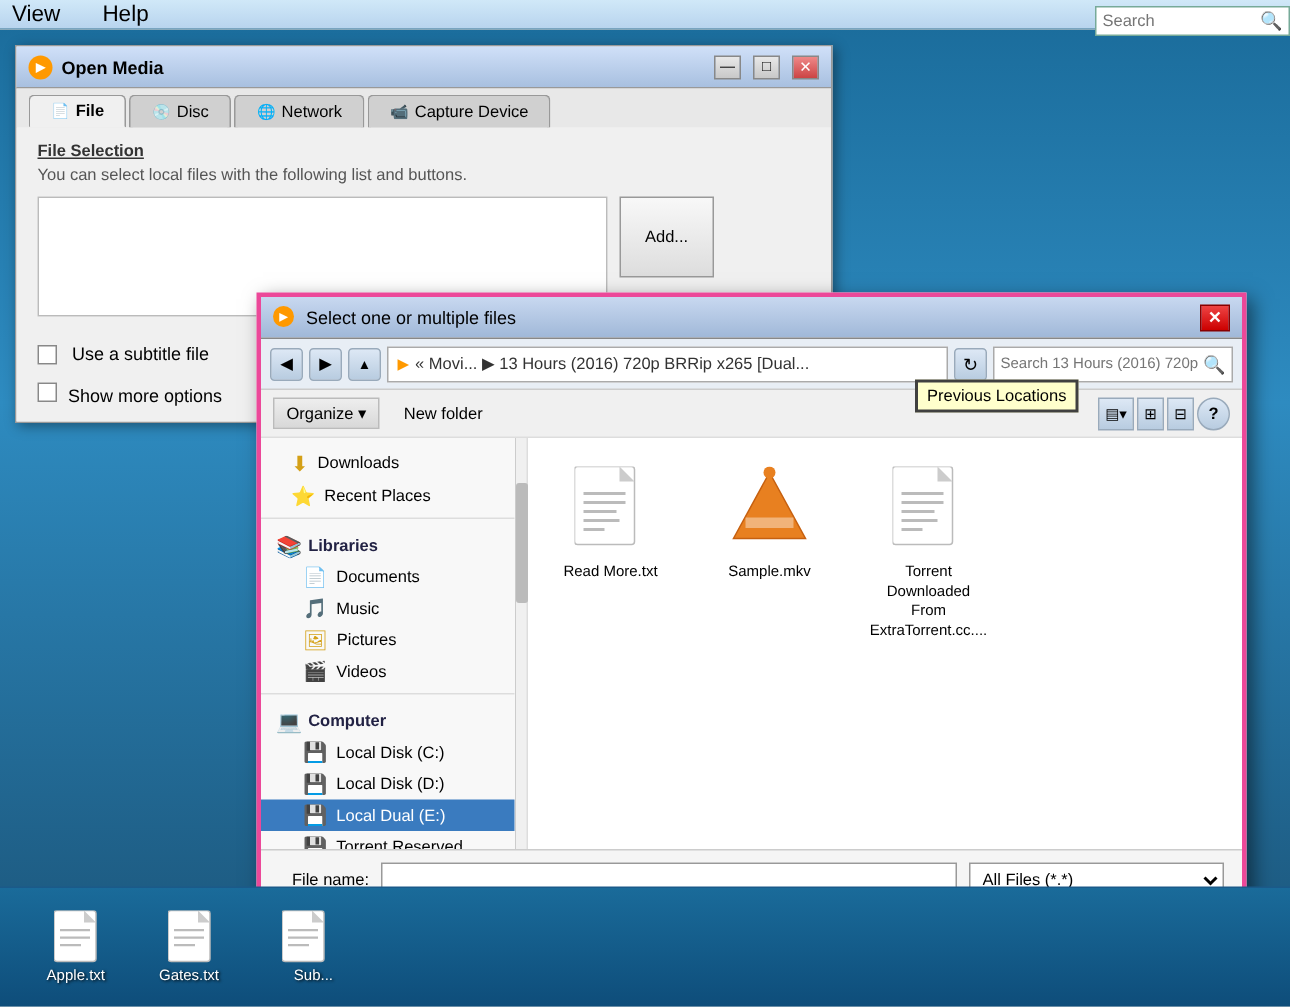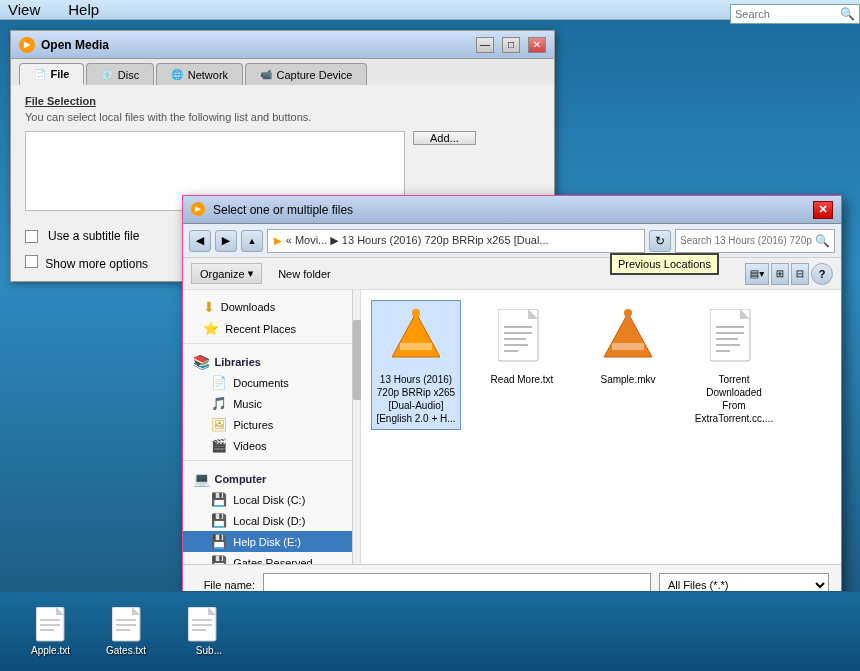--- a/index.html
+++ b/index.html
@@ -140,21 +140,21 @@
       width: 380px;
       height: 80px;
       border: 1px solid #bbb;
       background: white;
       display: inline-block;
       vertical-align: middle;
     }
     .add-btn {
       display: inline-block;
       margin-left: 8px;
-      padding: 0 16px;
+      padding: 20px 16px;
       background: linear-gradient(to bottom, #f8f8f8, #ddd);
       border: 1px solid #999;
       cursor: pointer;
       font-size: 11px;
       vertical-align: middle;
     }
     .subtitle-row {
       margin-top: 18px;
       display: flex;
       align-items: center;
@@ -168,25 +168,25 @@
       border: 1px solid #888;
       background: white;
       display: inline-block;
       margin-right: 4px;
     }
 
     
     .file-dialog {
       position: absolute;
       top: 195px;
-      left: 182px;
+      left: 171px;
       width: 660px;
       height: 460px;
       background: #f5f5f5;
-      border: 1px solid #ec4899;
+      border: 3px solid #ec4899;
       box-shadow: 4px 4px 12px rgba(0,0,0,0.5);
     }
     .file-dialog-titlebar {
       background: linear-gradient(to bottom, #c8d8f0, #a0b8d8);
       padding: 4px 8px;
       display: flex;
       align-items: center;
       gap: 6px;
       height: 28px;
       border-bottom: 1px solid #888;
@@ -622,46 +622,35 @@
       <div class="sidebar-item" style="padding-left:28px;">
         <span style="font-size:13px;">💾</span>
         <span>Local Disk (C:)</span>
       </div>
       <div class="sidebar-item" style="padding-left:28px;">
         <span style="font-size:13px;">💾</span>
         <span>Local Disk (D:)</span>
       </div>
       <div class="sidebar-item selected" style="padding-left:28px;">
         <span style="font-size:13px;">💾</span>
-        <span>Help Disk (E:)</span>
+        <span>Local Dual (E:)</span>
       </div>
       <div class="sidebar-item" style="padding-left:28px;">
         <span style="font-size:13px;">💾</span>
-        <span>Gates Reserved</span>
+        <span>Torrent Reserved</span>
       </div>
     </div>
 
     <div style="width:8px;background:#f0f0f0;border-right:1px solid #ddd;position:relative;flex-shrink:0;">
       <div style="width:8px;height:80px;background:#bbb;border-radius:2px;position:absolute;top:30px;"></div>
     </div>
 
     <div class="file-area">
       <div class="file-grid">
 
-        <div class="file-item selected">
-          <div class="file-icon-large">
-            <svg width="56" height="56" viewBox="0 0 56 56">
-              <polygon points="28,4 52,48 4,48" fill="#f90"></polygon>
-              <polygon points="28,4 52,48 4,48" fill="none" stroke="#c60" stroke-width="1"></polygon>
-              <rect x="12" y="34" width="32" height="7" fill="white" opacity="0.4"></rect>
-              <circle cx="28" cy="4" r="4" fill="#f90"></circle>
-            </svg>
-          </div>
-          <div class="file-name">13 Hours (2016) 720p BRRip x265 [Dual-Audio] [English 2.0 + H...</div>
-        </div>
 
         <div class="file-item">
           <div class="file-icon-large">
             <svg width="48" height="56" viewBox="0 0 48 56">
               <rect x="0" y="0" width="40" height="52" rx="2" fill="white" stroke="#bbb"></rect>
               <polygon points="30,0 40,10 30,10" fill="#ccc"></polygon>
               <line x1="6" y1="18" x2="34" y2="18" stroke="#bbb" stroke-width="2"></line>
               <line x1="6" y1="24" x2="34" y2="24" stroke="#bbb" stroke-width="2"></line>
               <line x1="6" y1="30" x2="28" y2="30" stroke="#bbb" stroke-width="2"></line>
               <line x1="6" y1="36" x2="30" y2="36" stroke="#bbb" stroke-width="2"></line>

